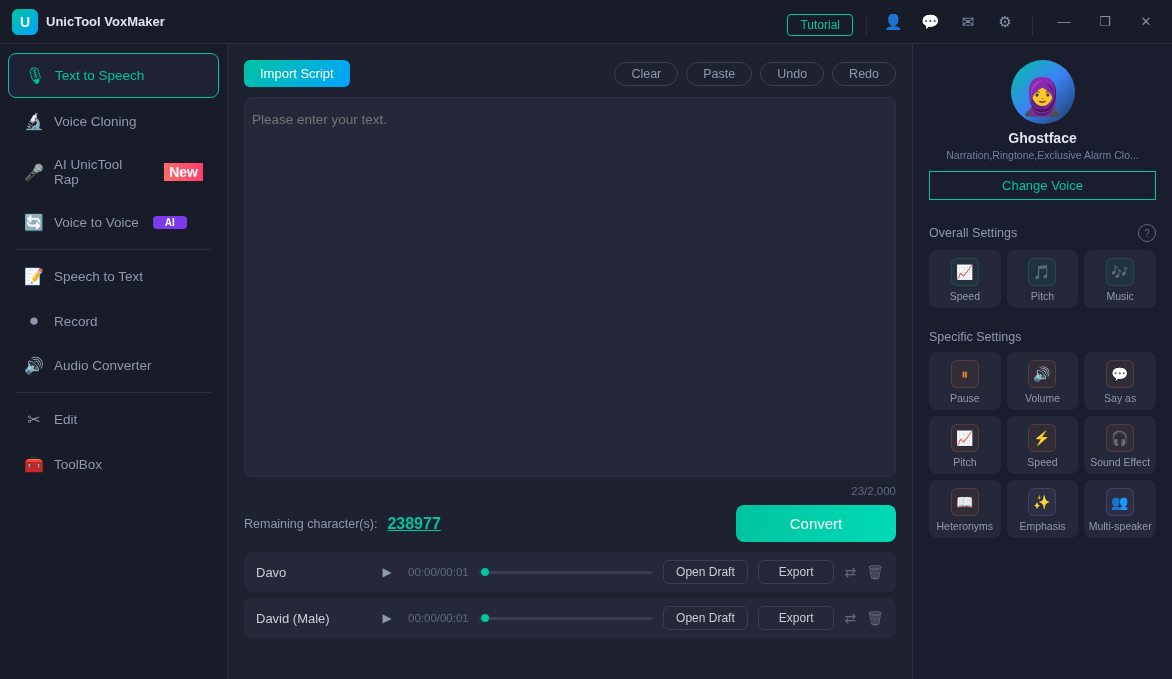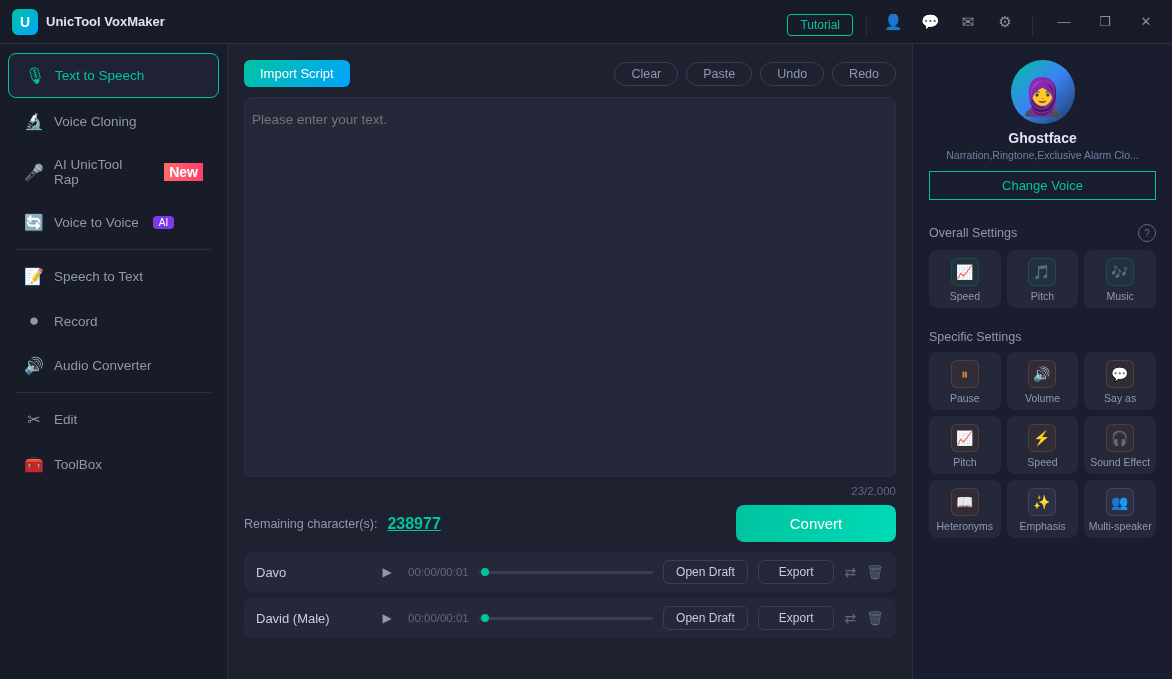--- a/index.html
+++ b/index.html
@@ -138,23 +138,23 @@
       font-size: 14px;
       font-weight: bold;
       border-radius: 0;
       padding: 1px 5px;
       margin-left: 12px;
     }
     .sidebar-item .badge-ai {
       background: #7c3aed;
       color: white;
       font-size: 10px;
-      font-weight: normal;
+      font-weight: bold;
       border-radius: 4px;
-      padding: 1px 6px;
+      padding: 1px 12px;
       margin-left: 4px;
     }
     .sidebar-divider {
       height: 1px;
       background: #2a2e42;
       margin: 4px 16px;
     }
 
     
     .content-area {

